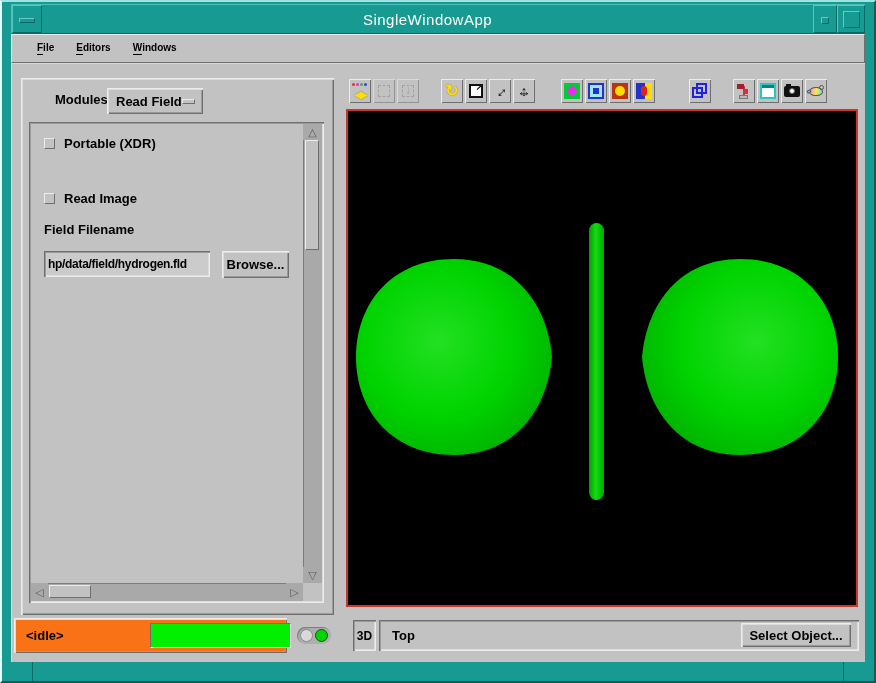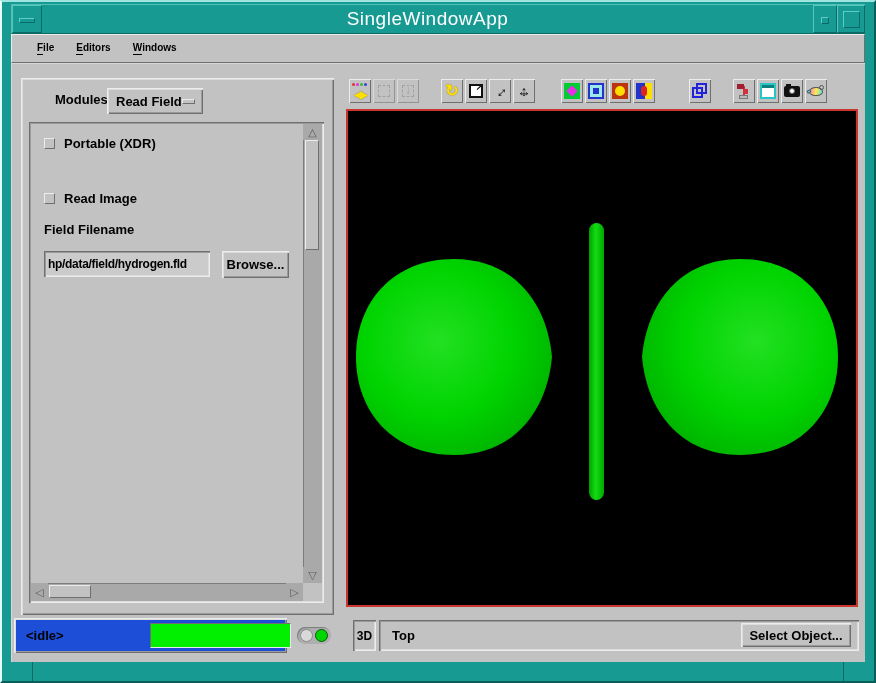--- a/index.html
+++ b/index.html
@@ -25,21 +25,21 @@
     border-right:1px solid #0b6a63; border-bottom:1px solid #0b6a63;
   }
   .tb-menu{ width:30px; }
   .tb-menu .dash{
     position:absolute; left:6px; top:12px; width:16px; height:5px; background:#169a92;
     border-top:1px solid #5ecdc5; border-left:1px solid #5ecdc5;
     border-right:1px solid #0b6a63; border-bottom:1px solid #0b6a63;
   }
   .tb-title{
     flex:1; display:flex; align-items:center; justify-content:center;
-    color:#fff; font-size:19px; letter-spacing:.5px; cursor:default;
+    color:#fff; font-size:15px; letter-spacing:.5px; cursor:default;
   }
   .tb-min{ width:24px; }
   .tb-min .dot{
     position:absolute; left:7px; top:11px; width:8px; height:7px; background:#169a92;
     border-top:1px solid #5ecdc5; border-left:1px solid #5ecdc5;
     border-right:1px solid #0b6a63; border-bottom:1px solid #0b6a63;
   }
   .tb-max{ width:28px; }
   .tb-max .sq{
     position:absolute; left:5px; top:5px; width:17px; height:17px;
@@ -122,21 +122,21 @@
     border-right:1px solid #6f6f6f; border-bottom:1px solid #6f6f6f;
   }
   .vsb .up{ top:0; left:0; width:19px; height:16px; }
   .vsb .down{ bottom:0; left:0; width:19px; height:16px; }
   .vsb .sb-thumb{ left:2px; top:16px; width:14px; height:110px; }
   .hsb .left{ left:0; top:0; width:17px; height:18px; }
   .hsb .right{ right:0; top:0; width:17px; height:18px; }
   .hsb .sb-thumb{ left:18px; top:2px; width:42px; height:13px; }
 
   
-  .status-panel{ position:absolute; left:2px; top:554px; width:273px; height:35px; background:#1d4ed8; }
+  .status-panel{ position:absolute; left:2px; top:554px; width:273px; height:35px; background:#f97316; }
   .idle-label{ position:absolute; left:12px; top:10px; font-weight:bold; font-size:13px; }
   .progress{ position:absolute; left:136px; top:5px; width:141px; height:25px; background:#00f000;
              border-top:1px solid #6f6f6f; border-left:1px solid #6f6f6f;
              border-bottom:1px solid #ececec; border-right:1px solid #ececec; }
   .led-toggle{ position:absolute; left:283px; top:9px; width:34px; height:17px; background:#aeaeae;
              border-radius:9px; box-shadow: inset 1px 1px 1px #7d7d7d; cursor:pointer; }
   .led{ position:absolute; top:2px; width:13px; height:13px; border-radius:50%; }
   .led-off{ left:3px; background:#d9d9d9; border:1px solid #8a8a8a; }
   .led-on{ left:18px; background:#00d600; border:1px solid #0a5a0a; }
 

